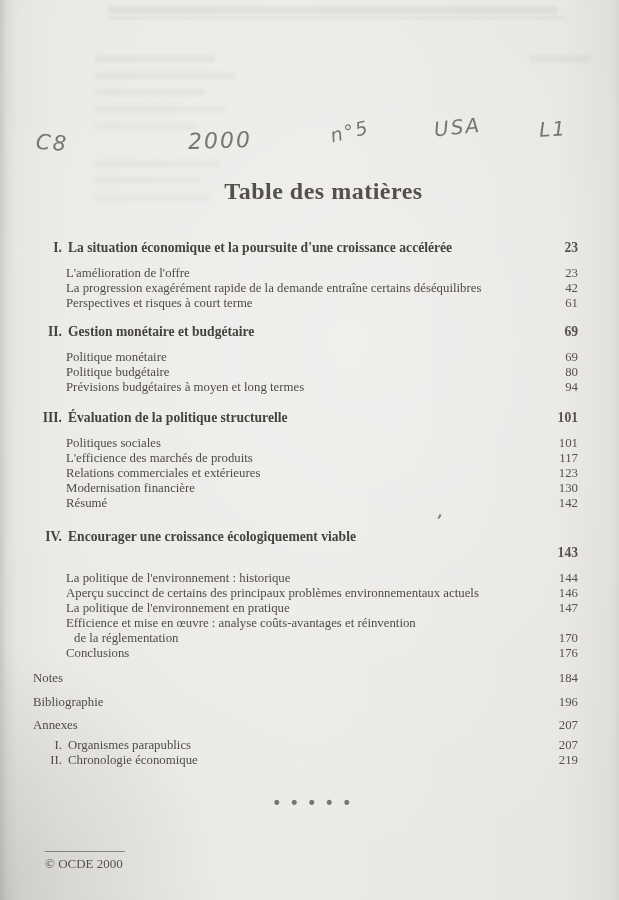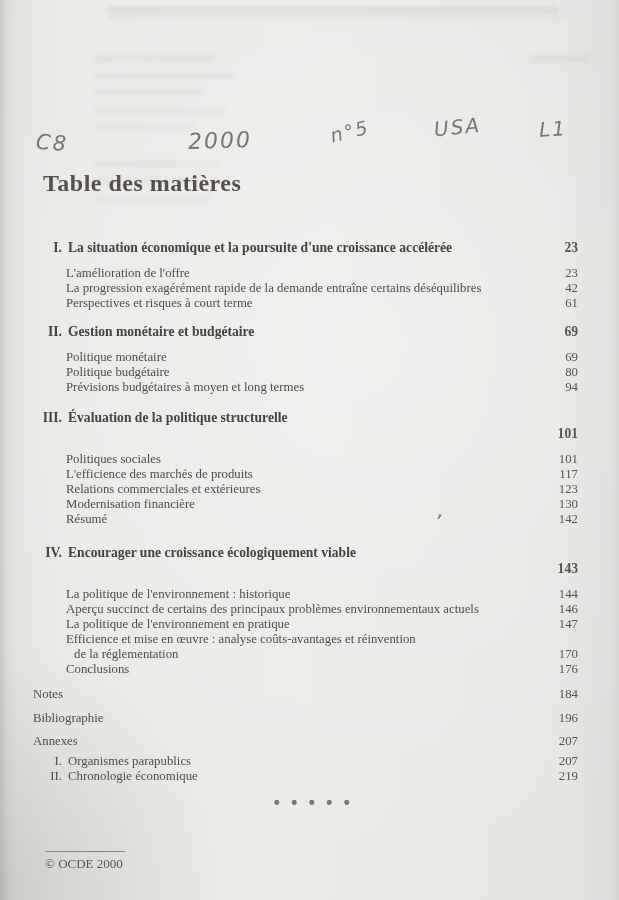--- a/index.html
+++ b/index.html
@@ -24,35 +24,35 @@
   .bleed{position:absolute;inset:0;filter:blur(1.6px);pointer-events:none;}
   .bleed div{position:absolute;background:#9a9a96;border-radius:2px;}
 
   
   .hand{
     position:absolute;font-family:"DejaVu Sans",sans-serif;font-style:italic;
     color:#77756f;letter-spacing:2px;
   }
 
   .title{
-    position:absolute;top:166px;left:33px;width:545px;margin:4px;
-    text-align:left;font-size:24px;font-weight:bold;color:#54514c;
+    position:absolute;top:166px;left:33px;width:545px;margin:12px;
+    text-align:center;font-size:24px;font-weight:bold;color:#54514c;
     letter-spacing:.5px;transform:translateX(6px);
   }
 
   .toc{position:absolute;top:240px;left:33px;width:545px;}
   .row{display:flex;align-items:baseline;position:relative;font-size:12.8px;line-height:15px;}
   .row .pg{margin-left:auto;padding-left:8px;white-space:nowrap;color:#55524d;}
   .h0{font-weight:bold;font-size:13.6px;line-height:16px;color:#454340;margin-bottom:11px;}
   .hs{font-weight:bold;font-size:13.6px;line-height:16px;color:#454340;padding-left:35px;margin-bottom:10px;}
   .hs .num,.ax .num{position:absolute;left:0;width:29px;text-align:right;}
   .sub{padding-left:33px;gap:23px;}
   .cont{padding-left:41px;}
   .ax{padding-left:35px;}
-  .mt13{margin-top:13px;} .mt15{margin-top:15px;flex-direction:column;} .mt18{margin-top:18px;flex-direction:column;}
+  .mt13{margin-top:13px;} .mt15{margin-top:15px;} .mt18{margin-top:18px;flex-direction:column;}
   .mt10{margin-top:10px;} .mt9{margin-top:9px;} .mt8{margin-top:8px;} .mt5{margin-top:5px;}
 
   .pencil-tick{
     position:absolute;left:438px;top:498px;font-size:20px;color:#78766f;
     transform:rotate(14deg);font-family:"DejaVu Sans",sans-serif;
   }
 
   .dots{
     position:absolute;top:793px;left:33px;width:545px;text-align:center;
     font-size:17px;letter-spacing:7.5px;color:#767674;transform:translateX(10px);

